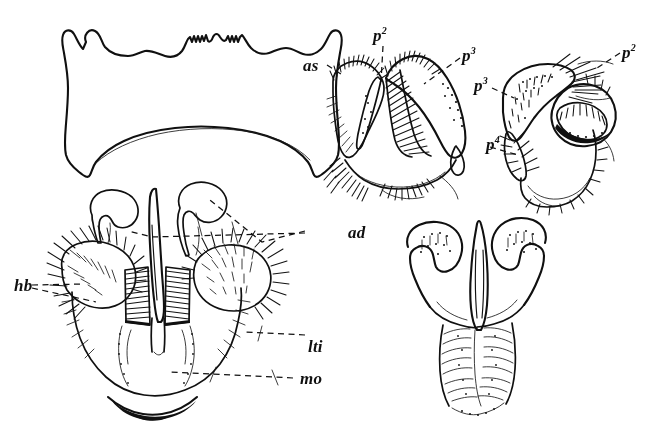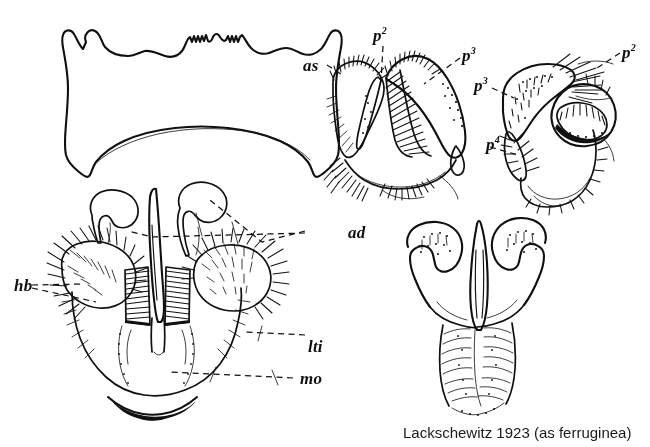--- a/index.html
+++ b/index.html
@@ -868,15 +868,14 @@
   <div class="label" style="left:622px; top:44px;"><span>p</span><sup>2</sup></div>
 
   <div class="label" style="left:14px; top:277px;"><span>hb</span></div>
 
   <div class="label" style="left:308px; top:224px;margin-left:40px;"><span>ad</span></div>
 
   <div class="label" style="left:308px; top:338px;"><span>lti</span></div>
 
   <div class="label" style="left:300px; top:370px;"><span>mo</span></div>
 
-  <div id="caption">Lackschewitz 1923 (as ferruginea)</div>
 
 </div>
 
 </body></html>

